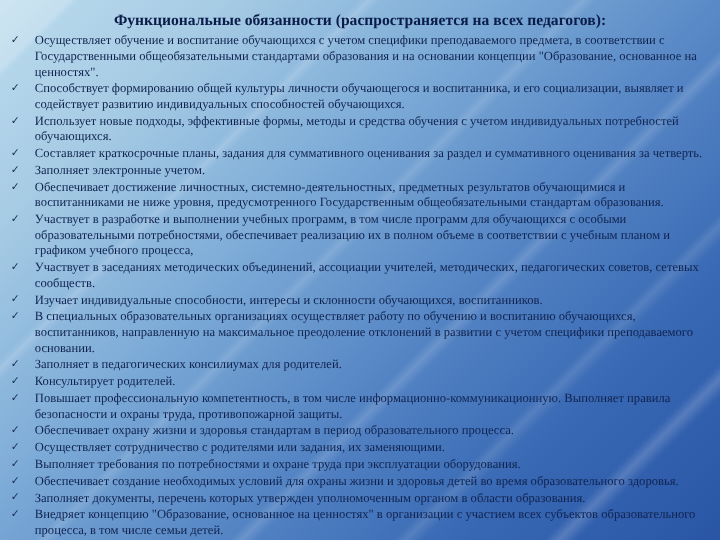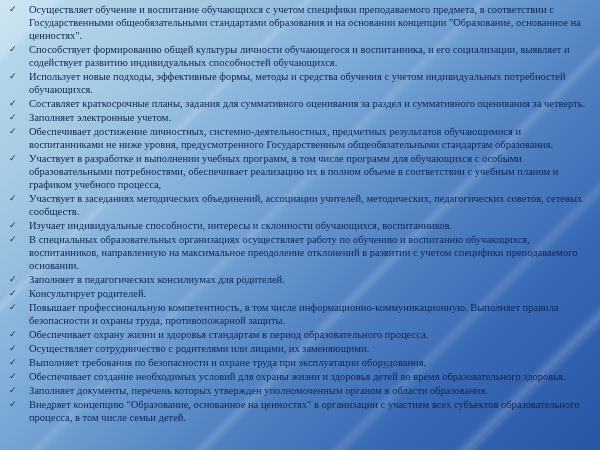--- a/index.html
+++ b/index.html
@@ -49,20 +49,21 @@
     flex: 1;
     font-size: 10.5px;
     line-height: 13px;
     color: #10234f;
   }
 </style>
 </head>
 <body>
 
 <div class="slide">
+  <div class="title">Функциональные обязанности (распространяется на всех педагогов):</div>
   <div class="list">
       <div class="item">
         <span class="check">✓</span>
         <span class="txt">Осуществляет обучение и воспитание обучающихся с учетом специфики преподаваемого предмета, в соответствии с Государственными общеобязательными стандартами образования и на основании концепции "Образование, основанное на ценностях".</span>
       </div>
       <div class="item">
         <span class="check">✓</span>
         <span class="txt">Способствует формированию общей культуры личности обучающегося и воспитанника, и его социализации, выявляет и содействует развитию индивидуальных способностей обучающихся.</span>
       </div>
       <div class="item">
@@ -108,25 +109,25 @@
       <div class="item">
         <span class="check">✓</span>
         <span class="txt">Повышает профессиональную компетентность, в том числе информационно-коммуникационную. Выполняет правила безопасности и охраны труда, противопожарной защиты.</span>
       </div>
       <div class="item">
         <span class="check">✓</span>
         <span class="txt">Обеспечивает охрану жизни и здоровья стандартам в период образовательного процесса.</span>
       </div>
       <div class="item">
         <span class="check">✓</span>
-        <span class="txt">Осуществляет сотрудничество с родителями или лицами, их заменяющими.</span>
+        <span class="txt">Осуществляет сотрудничество с родителями или задания, их заменяющими.</span>
       </div>
       <div class="item">
         <span class="check">✓</span>
-        <span class="txt">Выполняет требования по безопасности и охране труда при эксплуатации оборудования.</span>
+        <span class="txt">Выполняет требования по потребностями и охране труда при эксплуатации оборудования.</span>
       </div>
       <div class="item">
         <span class="check">✓</span>
         <span class="txt">Обеспечивает создание необходимых условий для охраны жизни и здоровья детей во время образовательного здоровья.</span>
       </div>
       <div class="item">
         <span class="check">✓</span>
         <span class="txt">Заполняет документы, перечень которых утвержден уполномоченным органом в области образования.</span>
       </div>
       <div class="item">

